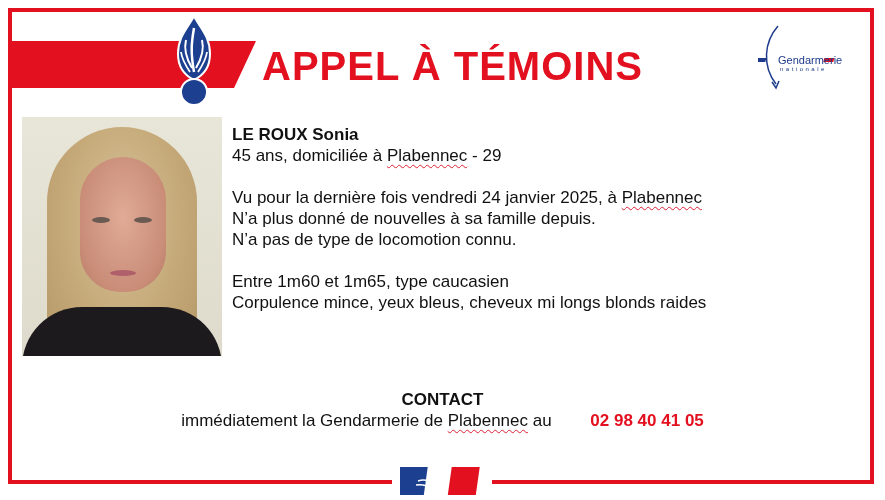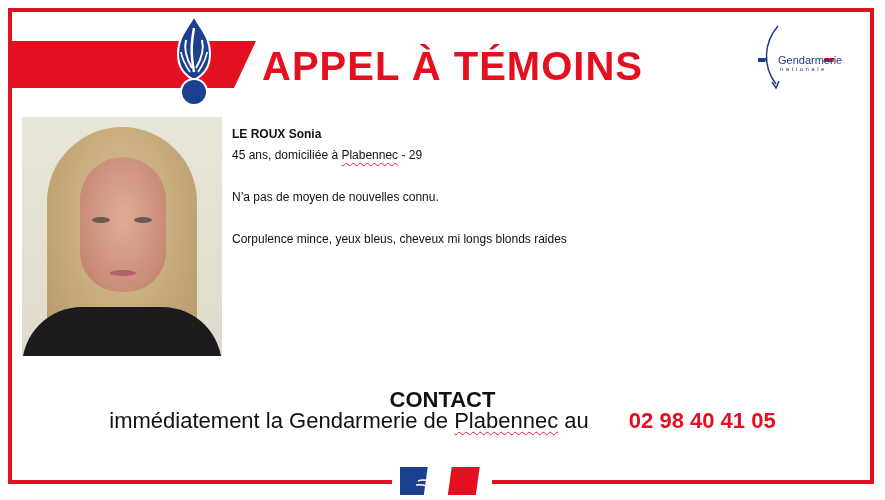--- a/index.html
+++ b/index.html
@@ -46,26 +46,26 @@
       background: radial-gradient(ellipse at 50% 45%, #e0ab96 0%, #c98d78 70%, #b57a66 100%);
       border-radius: 43px 43px 40px 40px;
     }
     .eye { position: absolute; top: 100px; width: 18px; height: 6px; background: #6b5a52; border-radius: 50%; }
     .mouth { position: absolute; left: 88px; top: 153px; width: 26px; height: 6px; background: #b0606a; border-radius: 50%; }
     .shoulders {
       position: absolute; left: 0; top: 190px; width: 200px; height: 60px; background: #1c1a1c;
       border-radius: 60px 60px 0 0;
     }
 
-    .info { position: absolute; left: 232px; top: 124px; font-size: 12px; line-height: 21px; color: #111; }
+    .info { position: absolute; left: 232px; top: 124px; font-size: 17px; line-height: 21px; color: #111; }
     .info .bold { font-weight: bold; }
     .info .block { margin-bottom: 21px; }
     .wavy { text-decoration: underline wavy #d23; text-decoration-thickness: 1px; text-underline-offset: 3px; text-align: center; }
 
-    .contact { position: absolute; left: 40px; top: 389px; width: 805px; text-align: center; font-size: 22px; line-height: 21px; }
+    .contact { position: absolute; left: 40px; top: 389px; width: 805px; text-align: center; font-size: 17px; line-height: 21px; }
     .contact .head { font-weight: bold; }
     .phone { color: #e3101f; font-weight: bold; margin-left: 34px; }
 
     .marianne { position: absolute; left: 400px; top: 465px; width: 85px; height: 32px; }
   </style>
 </head>
 <body>
 
 <div class="frame"></div>
 <div class="bottom-gap"></div>
@@ -101,23 +101,26 @@
   <div class="eye" style="left:112px"></div>
   <div class="mouth"></div>
 </div>
 
 <div class="info">
   <div class="block">
     <div class="bold">LE ROUX Sonia</div>
     <div><span>45 ans, domiciliée à </span><span class="wavy">Plabennec</span><span> - 29</span></div>
   </div>
   <div class="block">
-    <div>N’a pas de moyen de nouvelles connu.</div>
+    <div><span>Vu pour la dernière fois vendredi 24 janvier 2025, à </span><span class="wavy">Plabennec</span></div>
+    <div>N’a plus donné de nouvelles à sa famille depuis.</div>
+    <div>N’a pas de type de locomotion connu.</div>
   </div>
   <div>
+    <div>Entre 1m60 et 1m65, type caucasien</div>
     <div>Corpulence mince, yeux bleus, cheveux mi longs blonds raides</div>
   </div>
 </div>
 
 <div class="contact">
   <div class="head">CONTACT</div>
   <div><span>immédiatement la Gendarmerie de </span><span class="wavy">Plabennec</span><span> au </span><span class="phone">02 98 40 41 05</span></div>
 </div>
 
 <svg class="marianne" viewBox="0 0 85 32">

